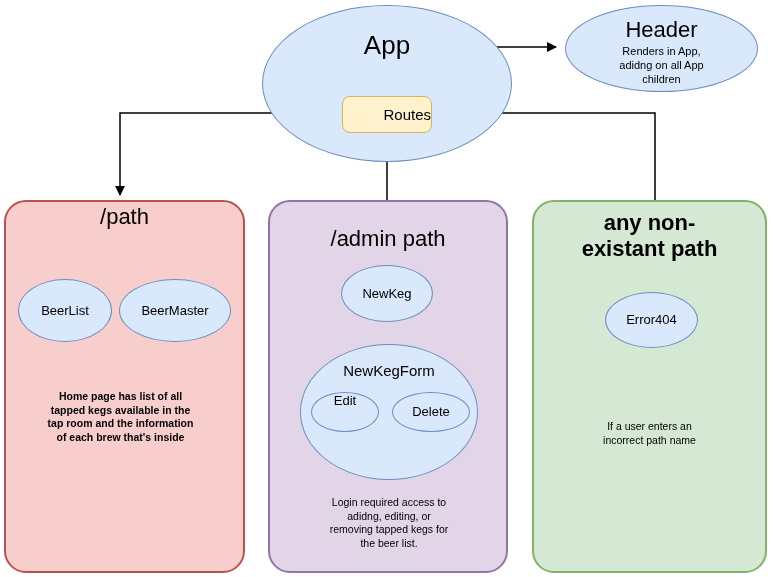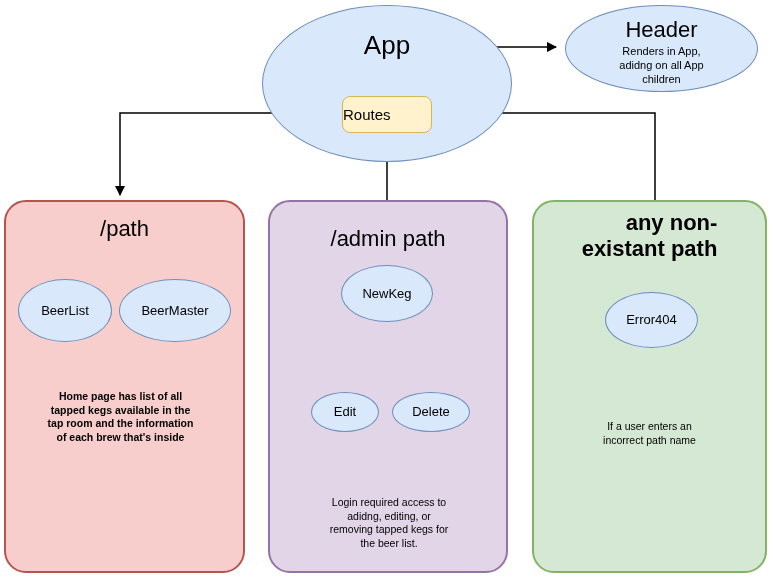--- a/index.html
+++ b/index.html
@@ -17,43 +17,43 @@
   .rrect{border-radius:22px;display:flex;flex-direction:column;
          align-items:center;text-align:center;}
 
   .blue{background:#dae8fc;border:1.6px solid #6c8ebf;}
   .yellow{background:#fff2cc;border:1.6px solid #d6b656;border-radius:8px;}
   .pink{background:#f8cecc;border:2.2px solid #b85450;}
   .purple{background:#e1d5e7;border:2.2px solid #9673a6;}
   .green{background:#d5e8d4;border:2.2px solid #82b366;}
 
   .title-xl{font-size:26px;line-height:30px;color:#000;}
-  .title-lg{font-size:22px;line-height:26px;color:#000;text-align:right;}
+  .title-lg{font-size:22px;line-height:26px;color:#000;}
   .title-md{font-size:15px;line-height:18px;color:#000;}
   .title-sm{font-size:13px;line-height:16px;color:#000;}
   .body-xs{font-size:11px;line-height:14px;color:#000;}
   .body-xxs{font-size:10.5px;line-height:13.5px;color:#000;}
 
   
   #app-node   {left:262px;top:5px;  width:250px;height:157px;padding-top:24px;}
   #routes-node{left:342px;top:96px; width:90px; height:37px;
-               display:flex;align-items:center;justify-content:flex-start;}
+               display:flex;align-items:center;justify-content:flex-end;}
   #header-node{left:565px;top:5px;  width:193px;height:87px;padding-top:11px;}
 
-  #path-box   {left:4px;  top:200px;width:241px;height:373px;padding-top:14px;}
+  #path-box   {left:4px;  top:200px;width:241px;height:373px;padding-top:2px;}
   #admin-box  {left:268px;top:200px;width:240px;height:373px;padding-top:24px;}
   #error-box  {left:532px;top:200px;width:235px;height:373px;padding-top:8px;font-weight:bold;}
 
   #beerlist-node  {left:18px; top:279px;width:94px; height:63px;justify-content:center;}
   #beermaster-node{left:119px;top:279px;width:112px;height:63px;justify-content:center;}
   #path-desc      {left:22px; top:390px;width:197px;}
 
   #newkeg-node    {left:341px;top:265px;width:92px; height:57px;justify-content:center;align-items:center;}
   #newkegform-node{left:300px;top:344px;width:178px;height:136px;padding-top:17px;}
-  #edit-node      {left:311px;top:392px;width:68px; height:40px;justify-content:center;}
+  #edit-node      {left:311px;top:392px;width:68px; height:40px;justify-content:flex-start;}
   #delete-node    {left:392px;top:392px;width:78px; height:40px;justify-content:center;}
   #admin-desc     {left:303px;top:487px;width:172px;}
 
   #error404-node  {left:605px;top:292px;width:93px; height:56px;justify-content:center;text-align:center;}
   #error-desc     {left:566px;top:399px;width:167px;}
 
   .desc{position:absolute;text-align:center;}
 
   svg#wires{position:absolute;left:0;top:0;width:773px;height:577px;
             pointer-events:none;}
@@ -112,20 +112,23 @@
 of each brew that's inside</div>
 
   <div class="node rrect purple" id="admin-box">
     <span class="title-lg">/admin path</span>
   </div>
 
   <div class="node ellipse blue" id="newkeg-node">
     <span class="title-sm">NewKeg</span>
   </div>
 
+  <div class="node ellipse blue" id="newkegform-node">
+    <span class="title-md">NewKegForm</span>
+  </div>
 
   <div class="node ellipse blue" id="edit-node">
     <span class="title-sm">Edit</span>
   </div>
 
   <div class="node ellipse blue" id="delete-node">
     <span class="title-sm">Delete</span>
   </div>
 
   <div class="desc body-xxs" id="admin-desc" style="white-space:pre-line;margin-top:9px;">Login required access to

